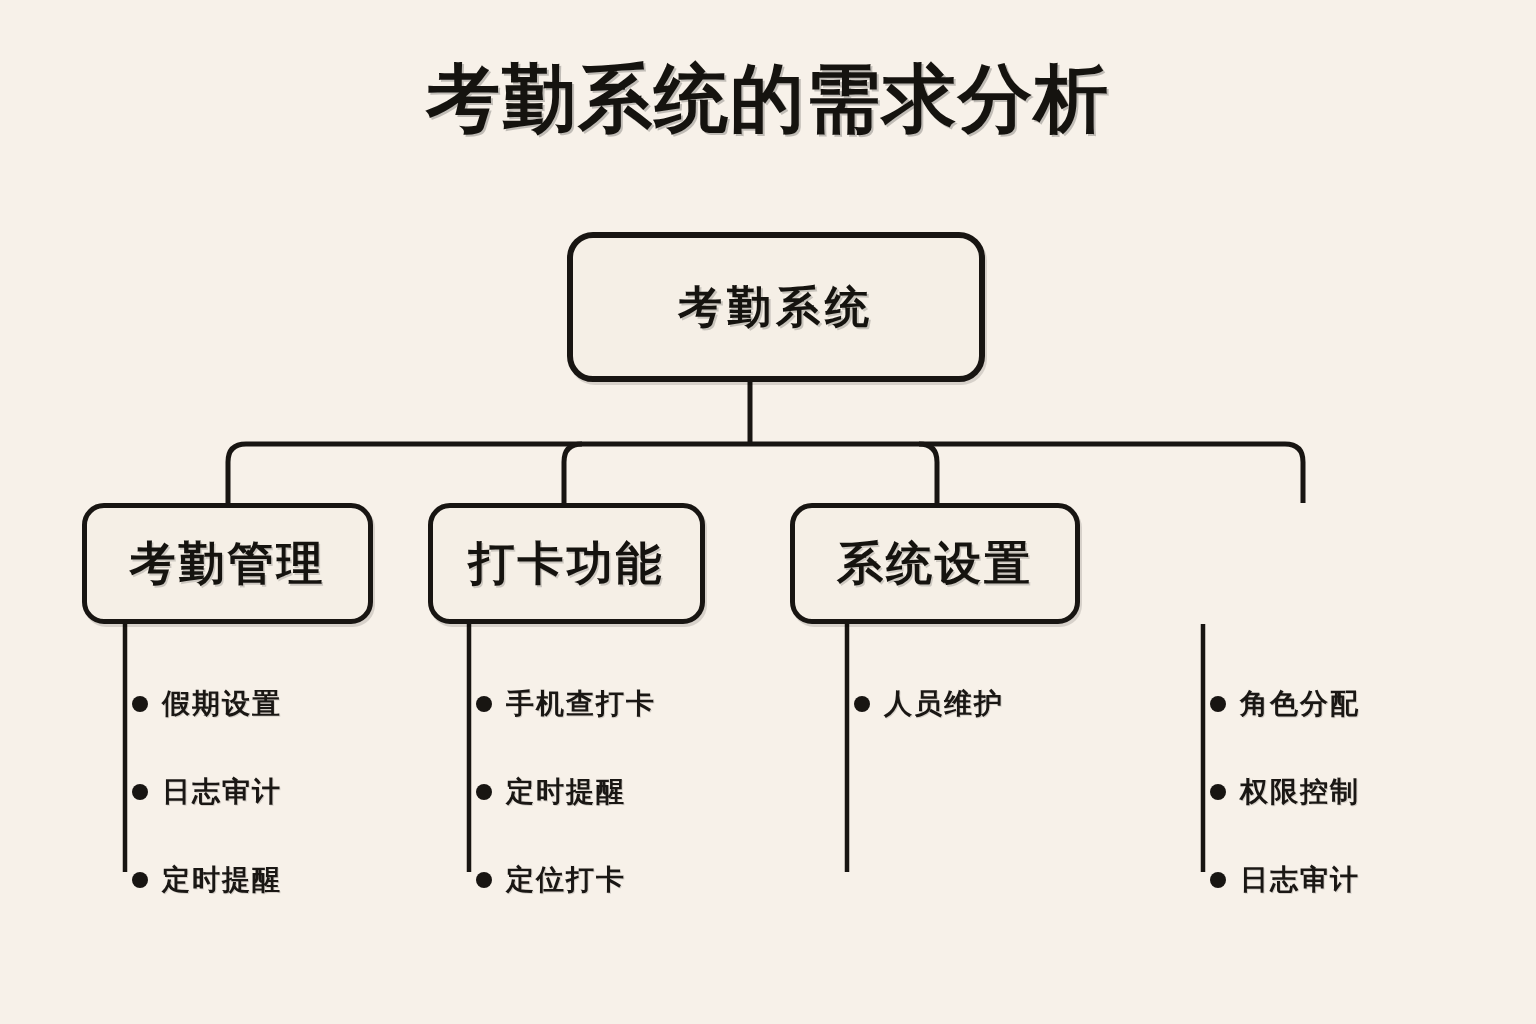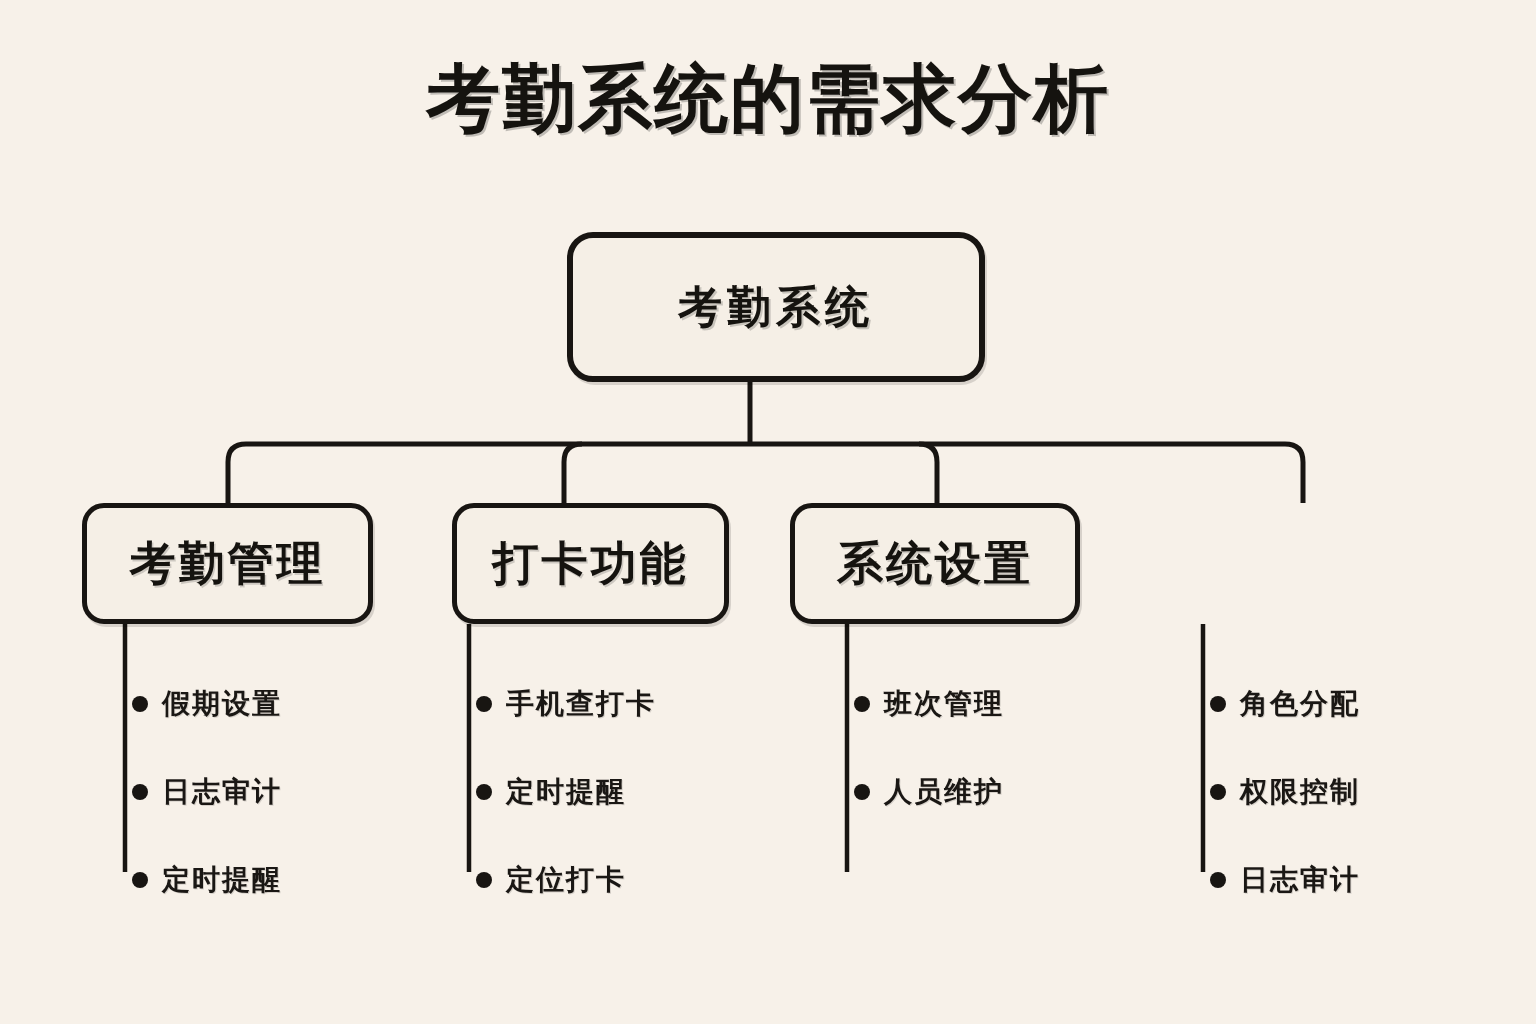--- a/index.html
+++ b/index.html
@@ -88,21 +88,21 @@
     margin-left: 29px;
   }
   .node-branch {
     top: 503px;
     height: 121px;
     font-size: 46px;
     letter-spacing: 3px;
     text-shadow: 1.5px 1.5px 0 rgba(0,0,0,0.16);
   }
   .b0 { left: 82px;   width: 291px; justify-content: center; }
-  .b1 { left: 428px;  width: 277px; margin-left: 24px; }
+  .b1 { left: 428px;  width: 277px; }
   .b2 { left: 790px;  width: 290px; }
   .b3 { left: 1158px; width: 288px; }
 
   
   .leaf-list {
     position: absolute;
     top: 660px;
   }
   .leaf-item {
     display: flex;
@@ -193,24 +193,20 @@
     </div>
     <div class="leaf-item">
       <span class="leaf-bullet"></span>
       <span class="leaf-label">定位打卡</span>
     </div>
   </div>
 
   <div class="leaf-list L2">
     <div class="leaf-item">
       <span class="leaf-bullet"></span>
-      <span class="leaf-label">班次管理</span>
-    </div>
-    <div class="leaf-item">
-      <span class="leaf-bullet"></span>
       <span class="leaf-label">人员维护</span>
     </div>
   </div>
 
   <div class="leaf-list L3">
     <div class="leaf-item">
       <span class="leaf-bullet"></span>
       <span class="leaf-label">角色分配</span>
     </div>
     <div class="leaf-item">

